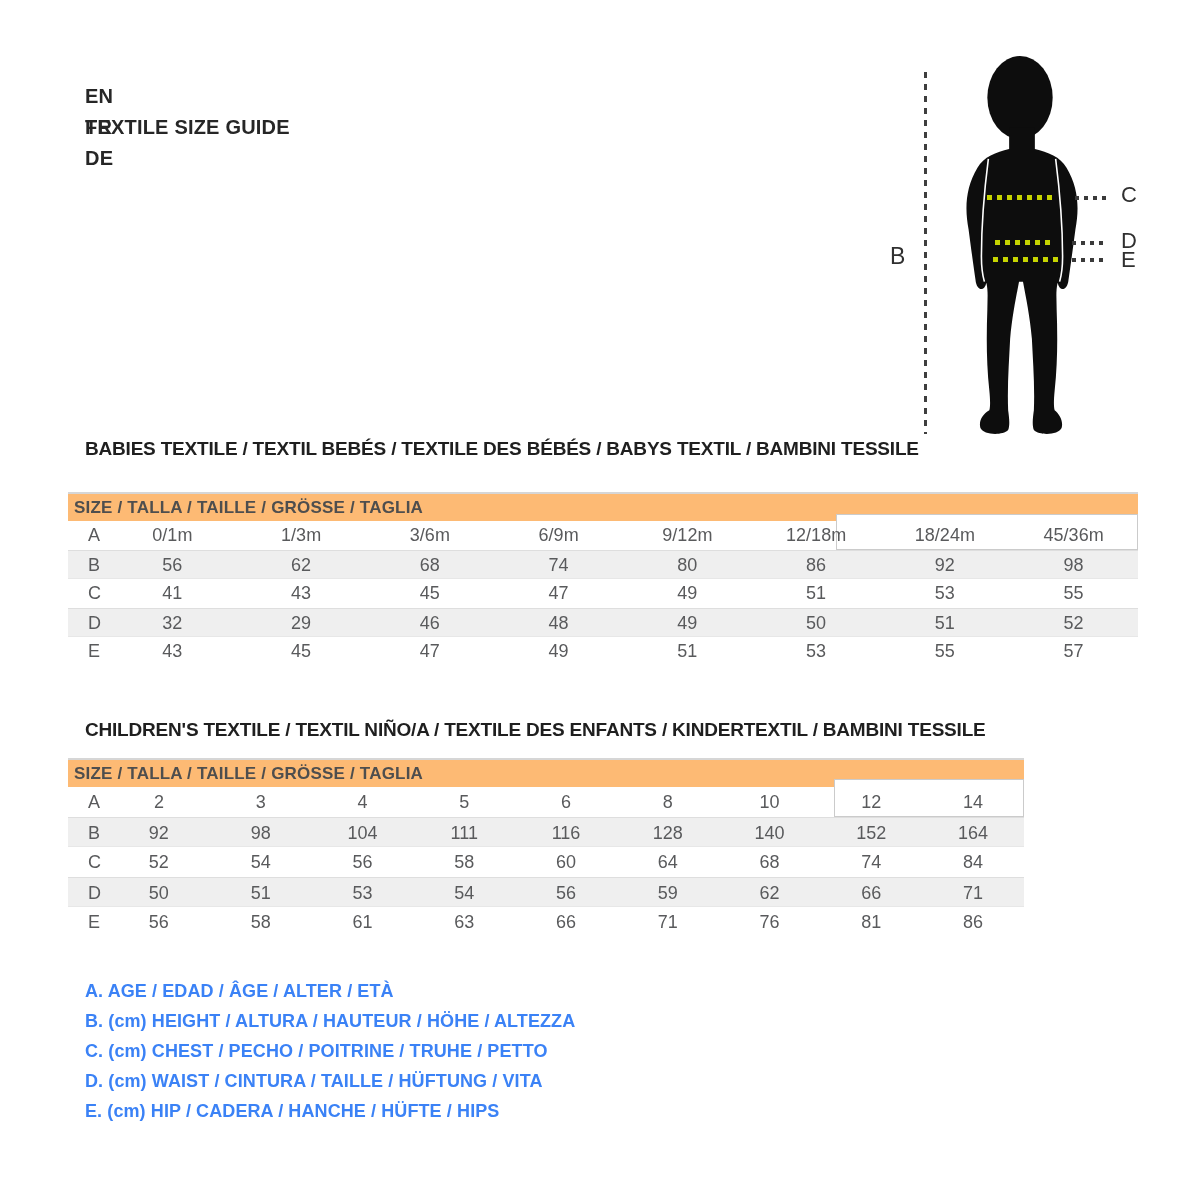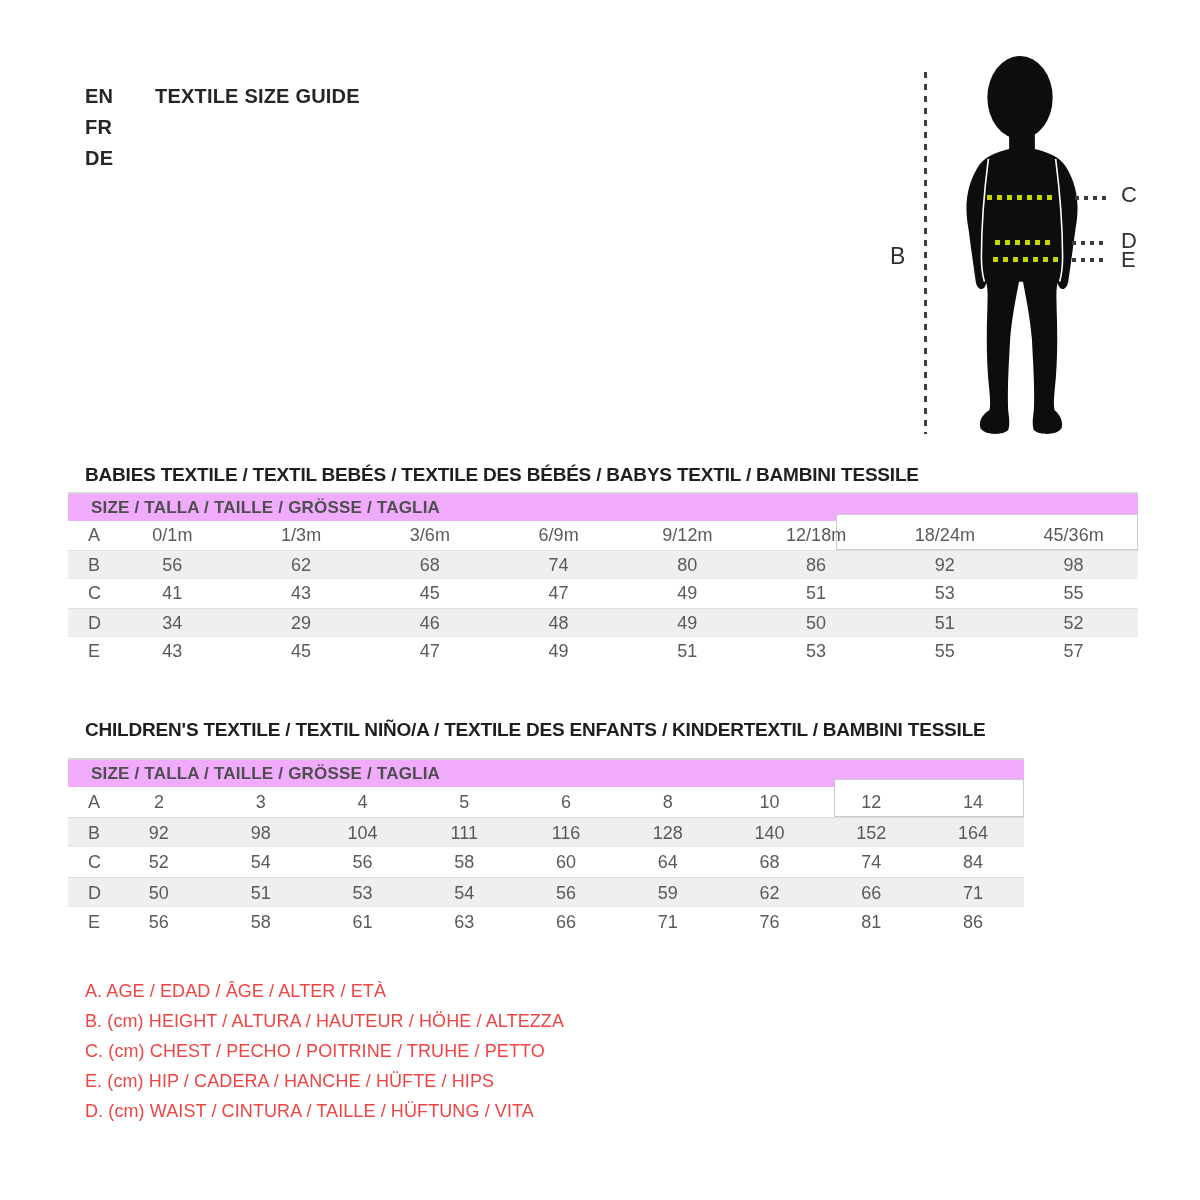--- a/index.html
+++ b/index.html
@@ -3,21 +3,21 @@
 <meta charset="utf-8">
 <style>
   html,body { margin:0; padding:0; background:#ffffff; }
   .canvas {
     position:relative; width:1200px; height:1200px; background:#ffffff;
     font-family:"Liberation Sans", sans-serif; color:#242424; overflow:hidden;
   }
 
   
   .lang-block { position:absolute; left:85px; top:81px; }
-  .lang-row { display:flex; height:31px; line-height:31px; }
+  .lang-row { display:flex; height:31px; line-height:31px;flex-direction:column; }
   .lang-code, .lang-label {
     font-weight:700; font-size:20px; letter-spacing:0.2px; color:#262626; white-space:nowrap;
   }
   .lang-code { width:70px; }
 
   
   .figure-block { position:absolute; left:880px; top:50px; width:320px; height:410px; }
   .vline {
     position:absolute; left:44px; top:22px; width:3px; height:362px;
     background:repeating-linear-gradient(180deg,#3e3e3e 0 6px,transparent 6px 12px);
@@ -36,47 +36,47 @@
   #label-b { left:10px;  top:196px; font-size:23px; }
   #label-c { left:241px; top:135px; }
   #label-d { left:241px; top:181px; }
   #label-e { left:241px; top:200px; }
 
   
   .sec-title {
     position:absolute; left:85px; font-weight:700; font-size:19px;
     letter-spacing:-0.2px; color:#1f1f1f; white-space:nowrap;
   }
-  #babies-title   { top:464px; }
+  #babies-title   { top:438px; }
   #children-title { top:719px; }
 
   
   .sizetable { position:absolute; left:68px; }
   #babies-table   { top:492px; width:1070px; }
   #children-table { top:758px; width:956px;  }
   .thead {
-    position:relative; height:29px; line-height:27px; background:#f0abfc;
+    position:relative; height:29px; line-height:27px; background:#fdba74;
     border-top:2px solid #d6d6d6; box-sizing:border-box;
-    padding-left:23px; font-weight:700; font-size:17px; letter-spacing:0.2px; color:#4e4e4e;
+    padding-left:6px; font-weight:700; font-size:17px; letter-spacing:0.2px; color:#4e4e4e;
   }
   .trow { display:grid; position:relative; z-index:2; box-sizing:border-box; }
   #babies-table   .trow { height:29px; line-height:29px; }
   #children-table .trow { height:30px; line-height:30px; }
   .trow.striped { background:#efefef; border-top:1px solid #dedede; border-bottom:1px solid #e7e7e7; }
   .tlabel { padding-left:20px; font-size:18px; color:#595a5c; }
   .tcell  { text-align:center;  font-size:18px; color:#595a5c; }
   .hl { position:absolute; background:#ffffff; border:1px solid #cbcbcb; z-index:1; box-sizing:border-box; }
   #babies-hl   { left:768px; top:22px; right:0; height:36px; }
   #children-hl { left:766px; top:21px; right:0; height:38px; }
 
   
   .legend { position:absolute; left:85px; top:976px; }
   .legend-row {
-    height:30px; line-height:30px; font-weight:400; font-size:18px;
-    letter-spacing:0.1px; color:#ef4444; white-space:nowrap;
+    height:30px; line-height:30px; font-weight:700; font-size:18px;
+    letter-spacing:0.1px; color:#3b82f6; white-space:nowrap;
   }
 </style>
 </head>
 <body>
 
 <div class="canvas">
 
   <div class="lang-block">
     <div class="lang-row">
       <span class="lang-code">EN</span>
@@ -156,21 +156,21 @@
           <span class="tcell">43</span>
           <span class="tcell">45</span>
           <span class="tcell">47</span>
           <span class="tcell">49</span>
           <span class="tcell">51</span>
           <span class="tcell">53</span>
           <span class="tcell">55</span>
         </div>
         <div class="trow striped" style="grid-template-columns: 40px repeat(8, 1fr);">
           <span class="tlabel">D</span>
-          <span class="tcell">34</span>
+          <span class="tcell">32</span>
           <span class="tcell">29</span>
           <span class="tcell">46</span>
           <span class="tcell">48</span>
           <span class="tcell">49</span>
           <span class="tcell">50</span>
           <span class="tcell">51</span>
           <span class="tcell">52</span>
         </div>
         <div class="trow" style="grid-template-columns: 40px repeat(8, 1fr);">
           <span class="tlabel">E</span>
@@ -251,17 +251,17 @@
           <span class="tcell">81</span>
           <span class="tcell">86</span>
         </div>
       </div>
   </div>
 
   <div class="legend">
     <div class="legend-row">A. AGE / EDAD / ÂGE / ALTER / ETÀ</div>
     <div class="legend-row">B. (cm) HEIGHT / ALTURA / HAUTEUR / HÖHE / ALTEZZA</div>
     <div class="legend-row">C. (cm) CHEST / PECHO / POITRINE / TRUHE / PETTO</div>
+    <div class="legend-row">D. (cm) WAIST / CINTURA / TAILLE / HÜFTUNG / VITA</div>
     <div class="legend-row">E. (cm) HIP / CADERA / HANCHE / HÜFTE / HIPS</div>
-    <div class="legend-row">D. (cm) WAIST / CINTURA / TAILLE / HÜFTUNG / VITA</div>
   </div>
 
 </div>
 
 </body></html>

